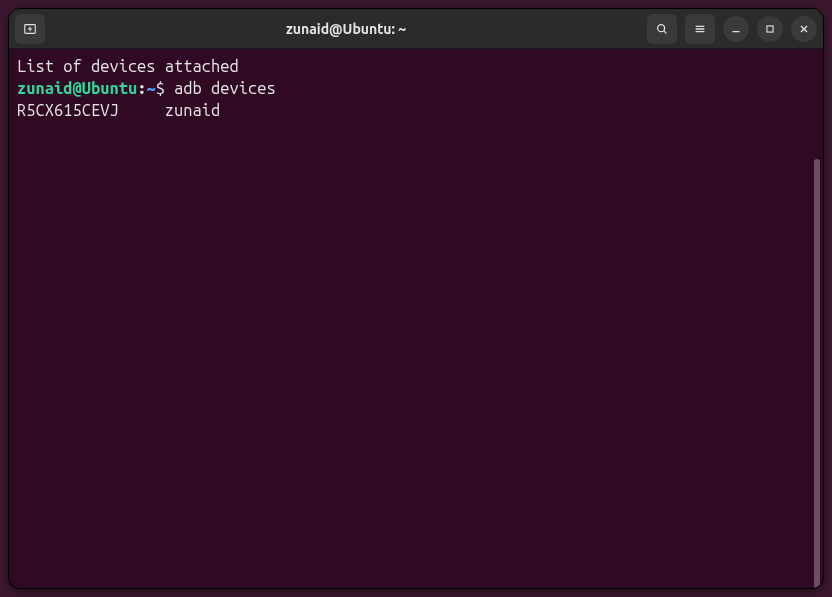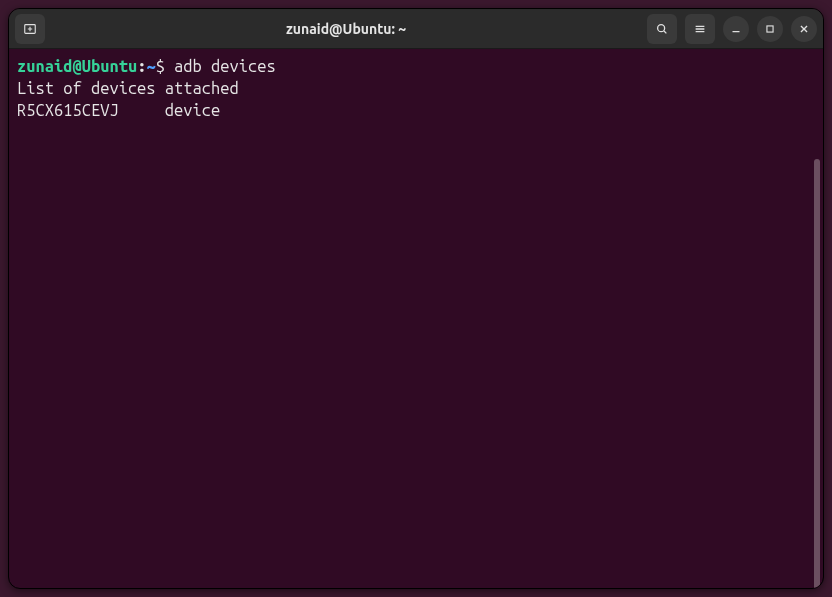--- a/index.html
+++ b/index.html
@@ -136,21 +136,21 @@
       <div class="tb-btn circle">
         <svg viewBox="0 0 16 16">
           <line x1="4.5" y1="4.5" x2="11.5" y2="11.5" stroke="#e0e0e0" stroke-width="1.5"></line>
           <line x1="11.5" y1="4.5" x2="4.5" y2="11.5" stroke="#e0e0e0" stroke-width="1.5"></line>
         </svg>
       </div>
     </div>
   </div>
 
   <div class="terminal-body">
+    <div class="line">List of devices attached</div>
     <div class="line"><span class="prompt-user">zunaid@Ubuntu</span><span class="prompt-colon">:</span><span class="prompt-path">~</span><span class="prompt-dollar">$ </span><span class="cmd">adb devices</span></div>
-    <div class="line">List of devices attached</div>
-    <div class="line">R5CX615CEVJ     device</div>
+    <div class="line">R5CX615CEVJ     zunaid</div>
     <div class="blank-line"></div>
 
     <div class="scrollbar"></div>
   </div>
 
 </div>
 
 </body></html>

